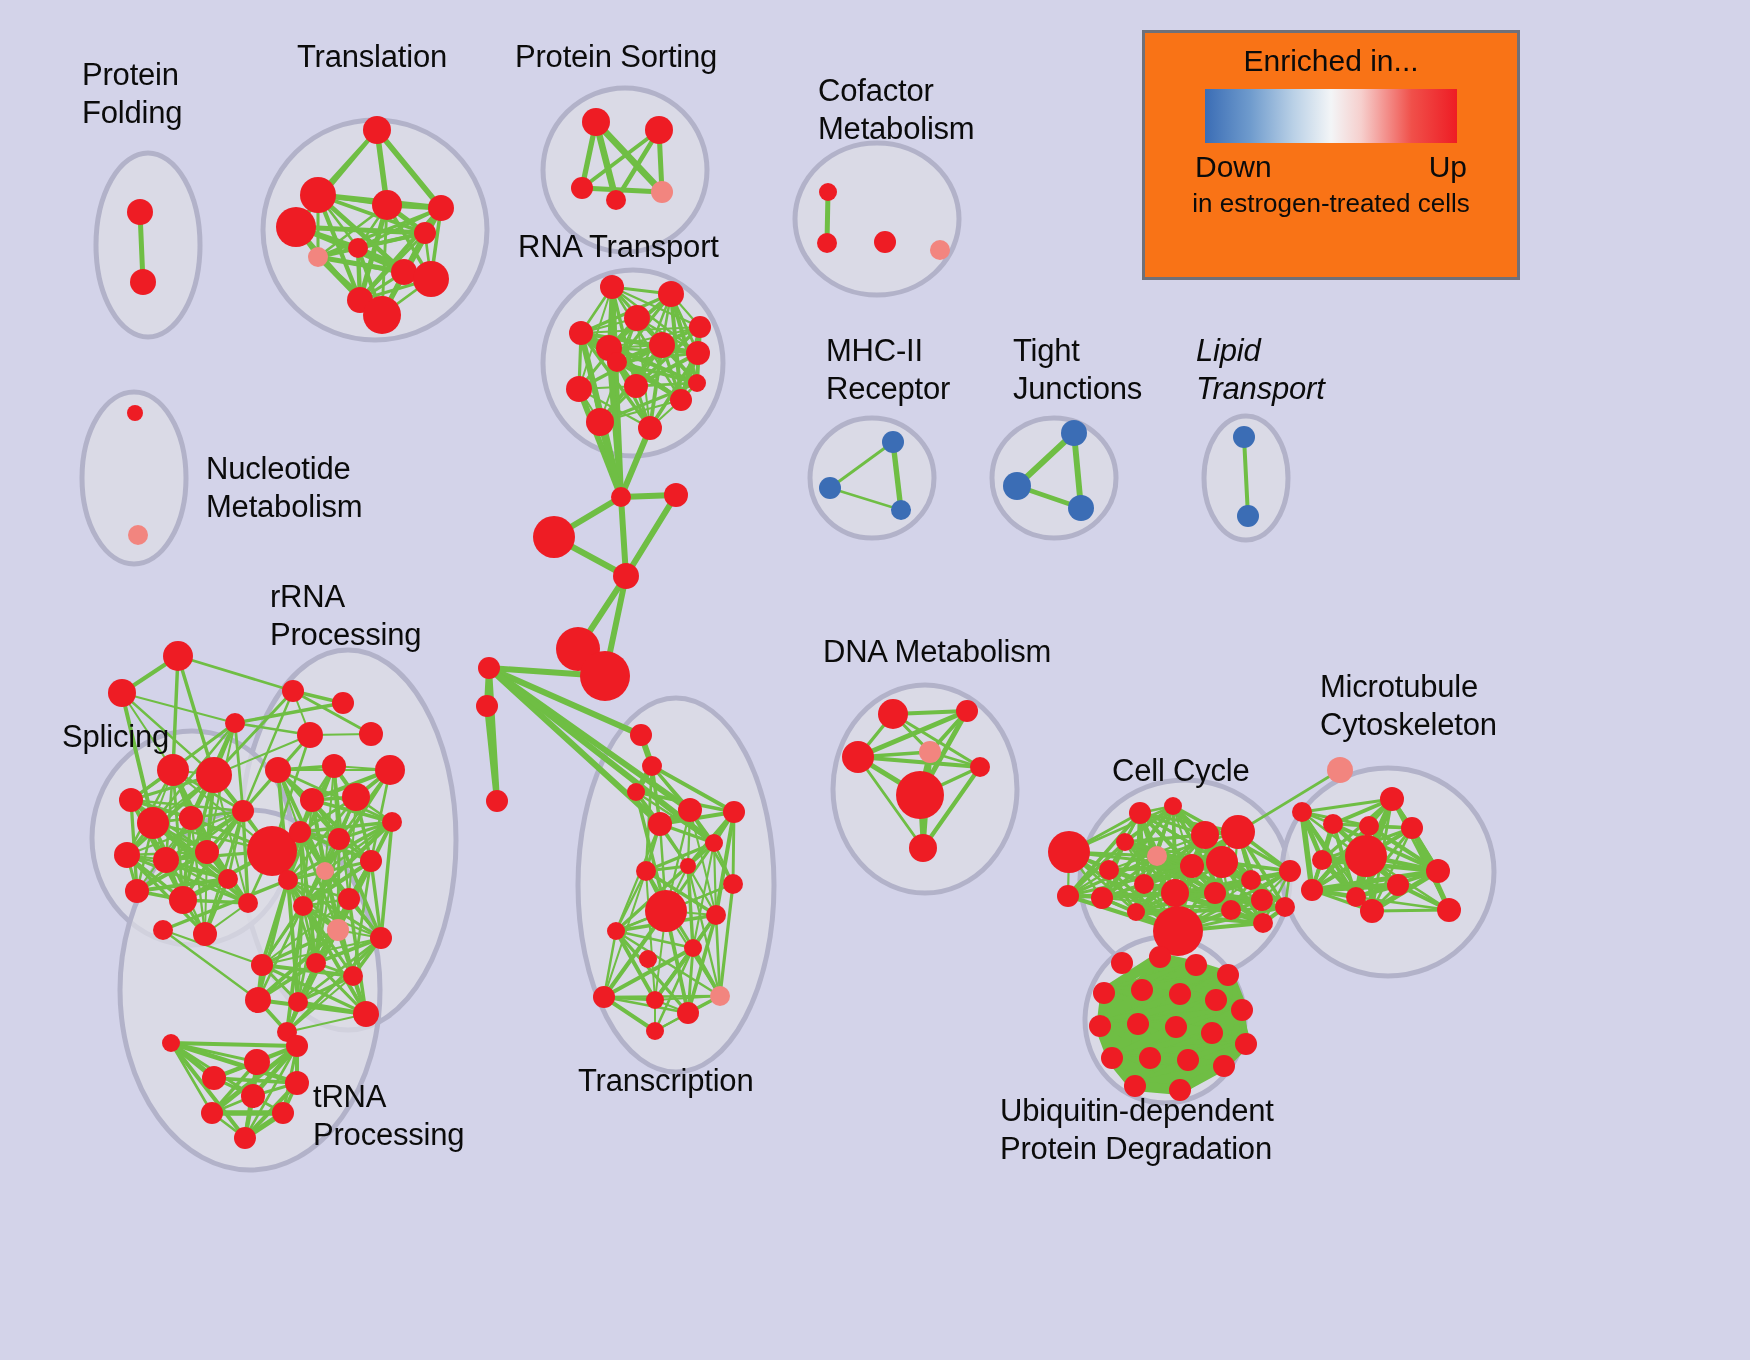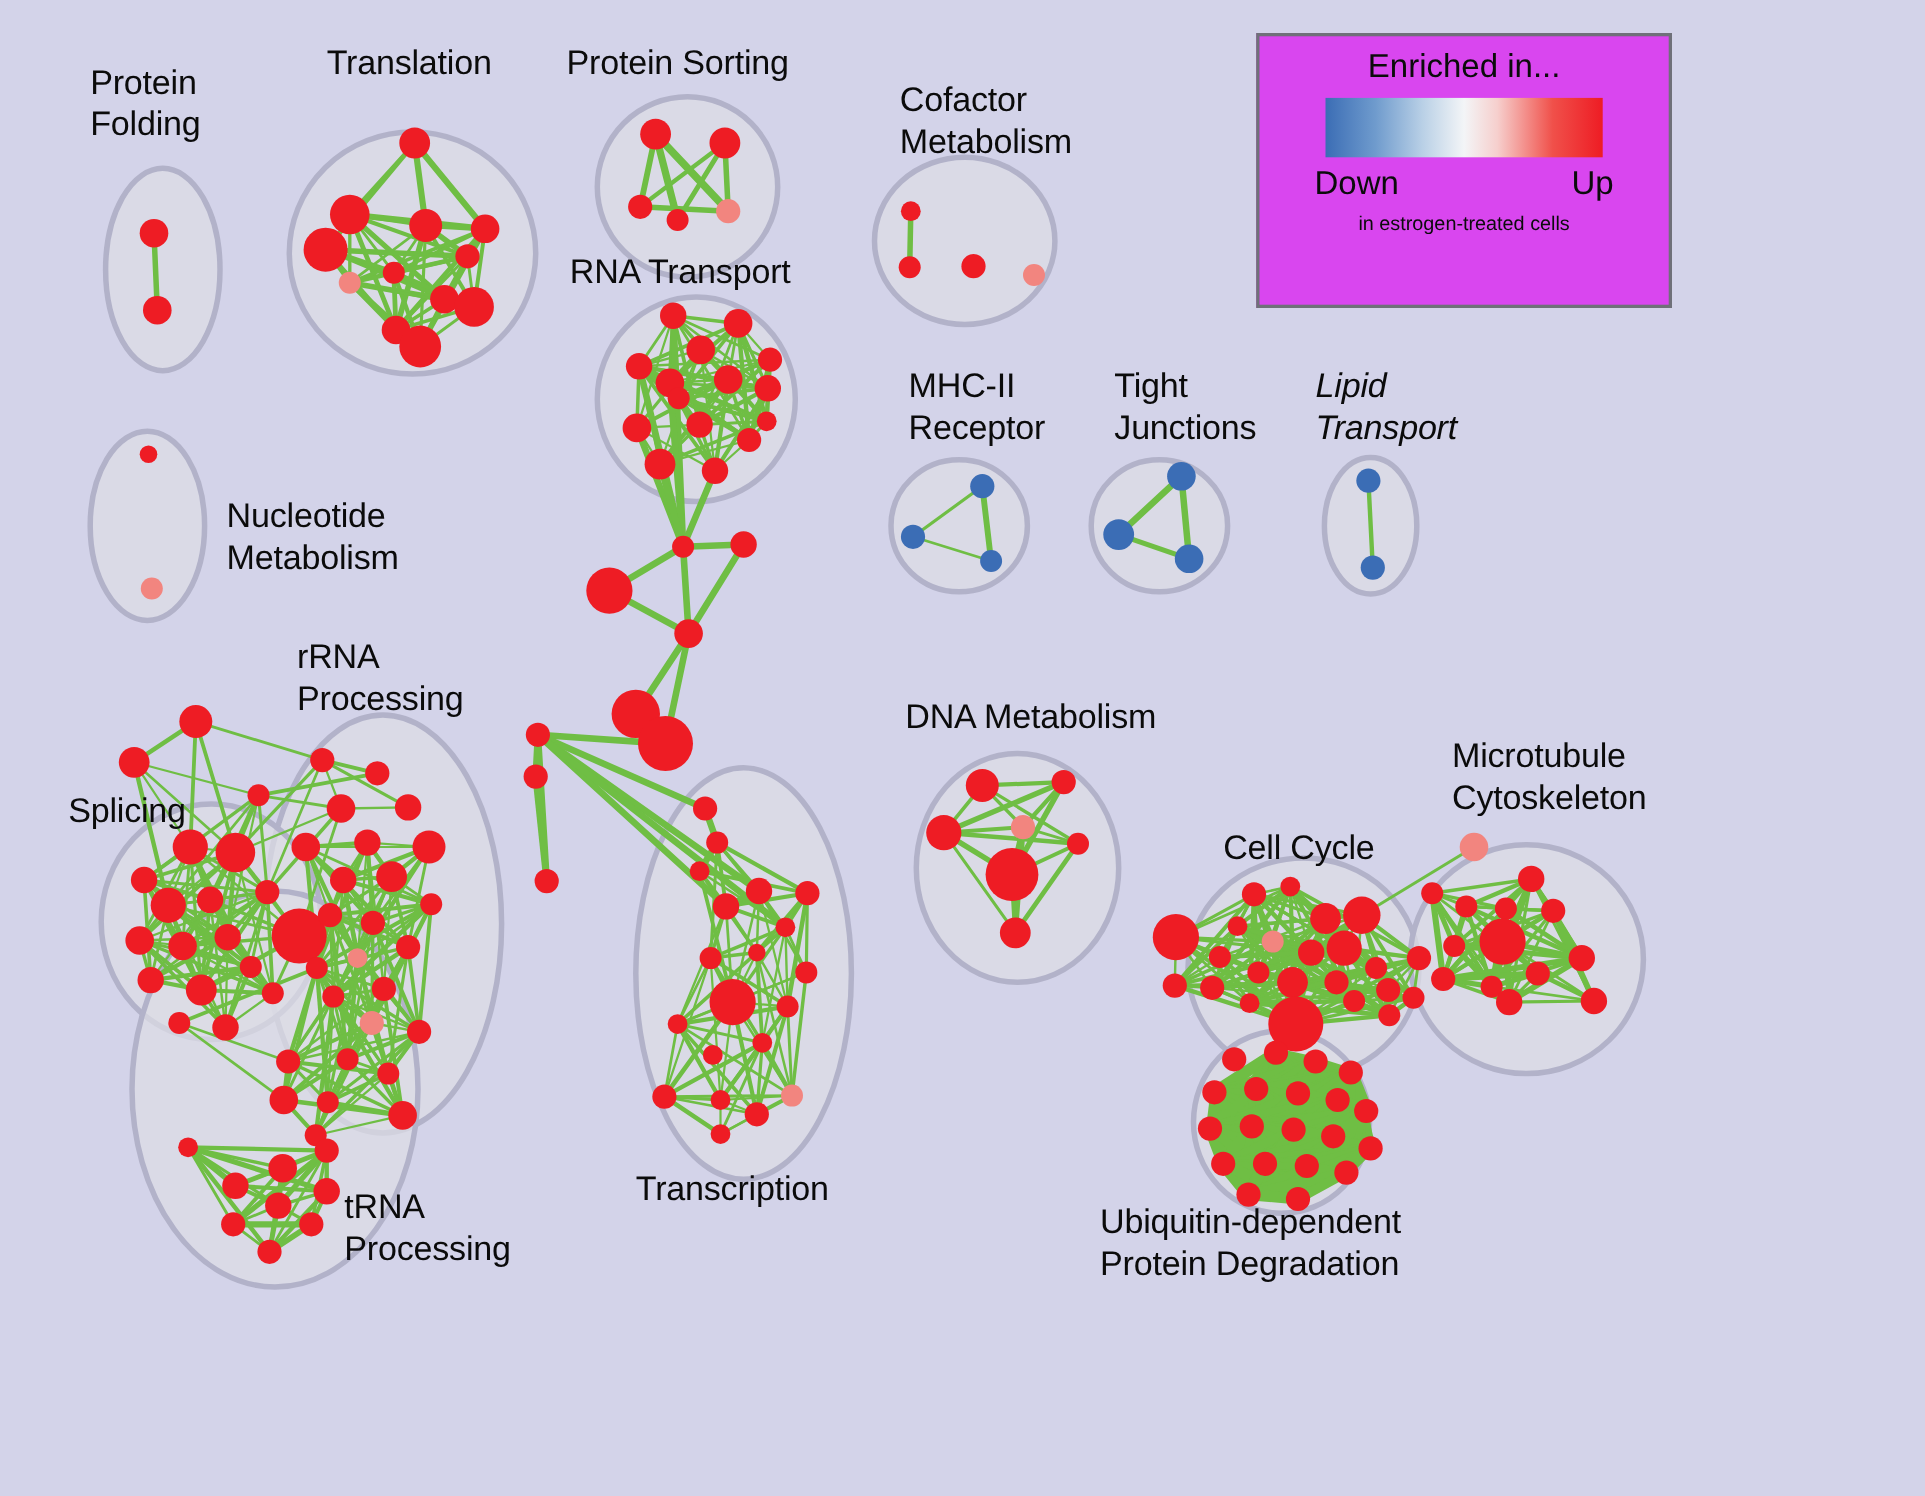--- a/index.html
+++ b/index.html
@@ -18,33 +18,33 @@
     font-size:31px;
     line-height:38px;
     font-weight:400;
     white-space:pre;
     letter-spacing:-0.2px;
     pointer-events:none;
   }
   .legend{
     position:absolute;
     box-sizing:border-box;
-    background:#d946ef;
+    background:#f97316;
     border:3px solid #6f7079;
     text-align:center;
     padding:8px 16px 12px 16px;
   }
   .legend-title{font-size:30px;color:#0b0b0b;line-height:40px;}
   .legend-bar{
     height:54px;margin:8px 44px 4px 44px;
     background:linear-gradient(to right,#3b6db5 0%,#6f9bcd 18%,#b9d0e6 35%,#f3f5f7 50%,#f6cfcd 62%,#f0504a 82%,#ee1c24 100%);
   }
   .legend-row{display:flex;justify-content:space-between;padding:0 34px;gap:37px;}
   .legend-end{font-size:30px;color:#0b0b0b;line-height:40px;}
-  .legend-sub{font-size:18px;color:#0b0b0b;line-height:33px;}
+  .legend-sub{font-size:26px;color:#0b0b0b;line-height:33px;}
 </style>
 </head>
 <body>
 
 <div id="stage">
   <svg id="net" viewBox="0 0 1750 1360">
       <g>
         <ellipse cx="148" cy="245" rx="52" ry="92" fill="#dcdce4" fill-opacity="0.72" stroke="#b2b2c9" stroke-width="5"></ellipse>
         <ellipse cx="375" cy="230" rx="112" ry="110" fill="#dcdce4" fill-opacity="0.72" stroke="#b2b2c9" stroke-width="5"></ellipse>
         <ellipse cx="625" cy="170" rx="82" ry="82" fill="#dcdce4" fill-opacity="0.72" stroke="#b2b2c9" stroke-width="5"></ellipse>

